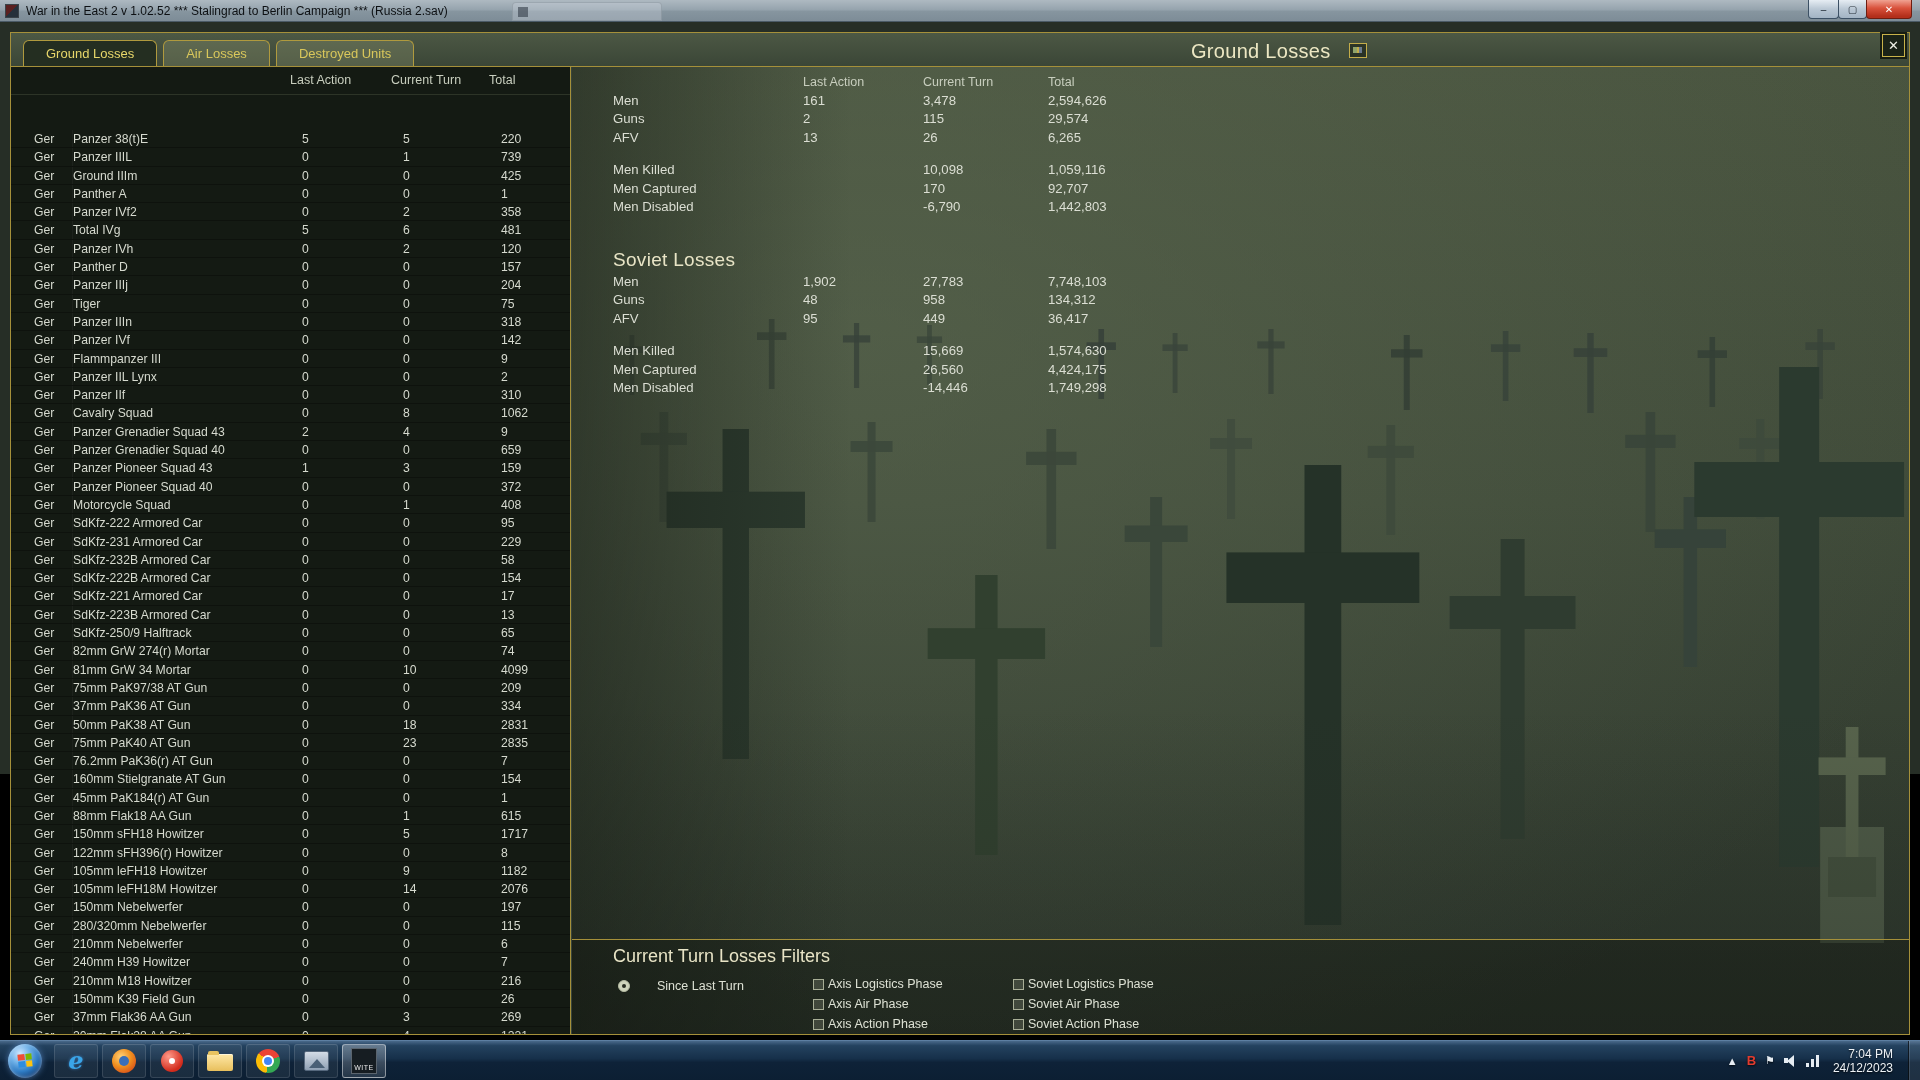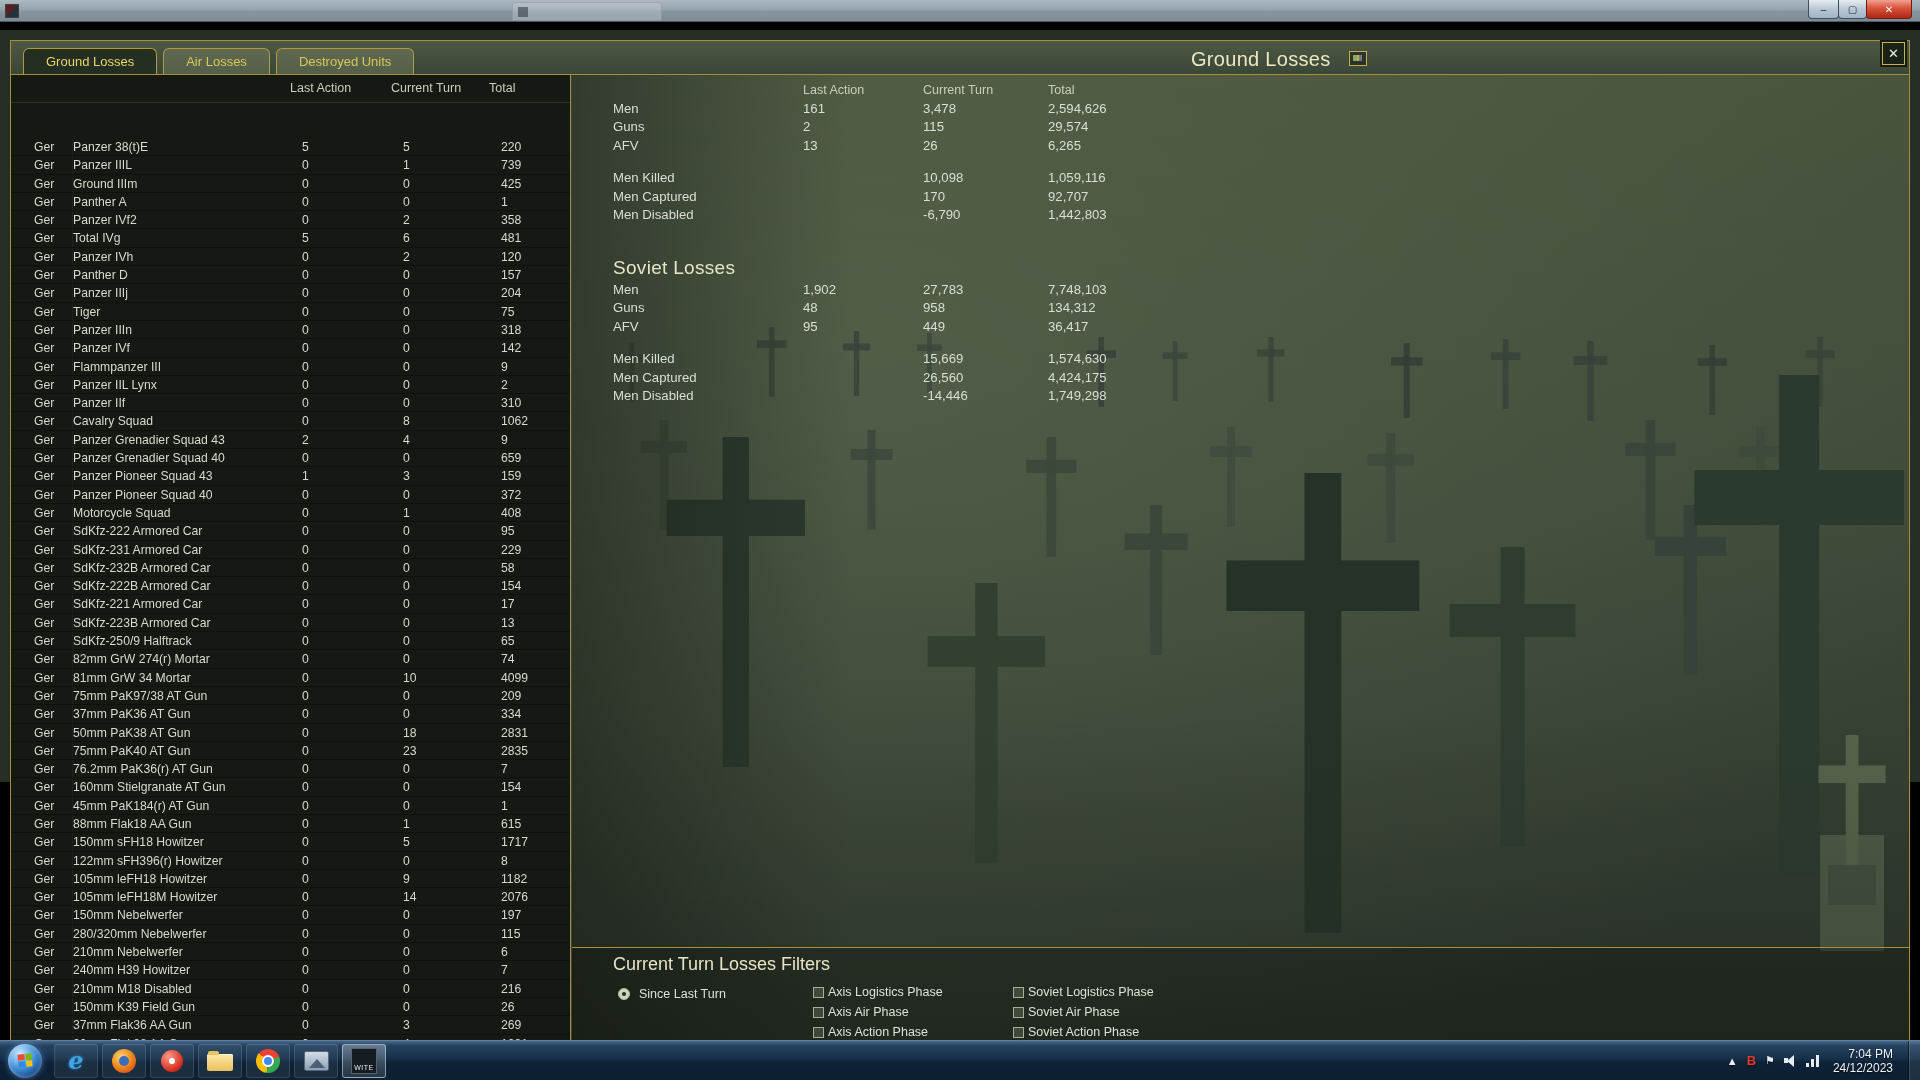--- a/index.html
+++ b/index.html
@@ -18,21 +18,21 @@
   .ghost-tab::after { content:""; position:absolute; left:5px; top:4px; width:10px; height:10px; background:rgba(40,50,60,0.55); }
   .win-btns { position:absolute; right:8px; top:0; display:flex; }
   .win-btn { height:19px; display:flex; align-items:center; justify-content:center;
     border:1px solid #3c5064; border-top:none; margin-left:-1px; font-size:10px; color:#1d2730;
     background:linear-gradient(180deg,#e6edf3,#b9c7d4 50%,#a3b4c4); border-radius:0 0 4px 4px; cursor:pointer; }
   .win-btn.min { width:31px; } .win-btn.max { width:29px; }
   .win-btn.close { width:46px; color:#fff;
     background:linear-gradient(180deg,#f0a292,#d9523c 45%,#b32f1b 90%); border-color:#6e1d10; }
 
   
-  .app { position:absolute; left:0; top:30px; width:1920px; height:752px; background:#262e26; }
+  .app { position:absolute; left:0; top:22px; width:1920px; height:752px; background:#262e26; }
   .frame { position:absolute; left:10px; top:10px; width:1900px; height:1003px;
     border:1px solid #a5903a; background:#38443a; }
 
   
   .tabsbar { position:absolute; left:0; top:0; right:0; height:34px;
     background:linear-gradient(180deg,#4c5844,#3b4637); border-bottom:1px solid #a5903a; }
   .tabs { position:absolute; left:12px; bottom:0; display:flex; gap:6px; }
   .tab { height:26px; padding:0 22px; display:flex; align-items:center; justify-content:center;
     border:1px solid #b09a3e; border-bottom:none; border-radius:6px 6px 0 0;
     background:rgba(150,156,116,0.30); color:#d9c75b; font-size:13px; cursor:pointer; white-space:nowrap; }
@@ -71,21 +71,21 @@
     height:18.5px; line-height:18.5px; font-size:13.2px; color:#dbded3; white-space:nowrap; }
   .srow.head { color:#c8cebe; font-size:12.5px; }
   .sec-title { margin-left:41px; font-size:19px; line-height:26px; color:#e8e4c6; letter-spacing:0.3px; }
   .sec-title.soviet { margin-top:30px; }
   .gap { height:14px; }
 
   
   .filters { position:absolute; left:0; right:0; bottom:0; height:95px; z-index:1;
     border-top:1px solid #a5903a; background:rgba(12,16,10,0.30); }
   .f-title { position:absolute; left:41px; top:6px; font-size:18px; color:#e8e4c6; }
-  .f-radio { position:absolute; left:46px; top:36px; display:flex; align-items:center; gap:9px;
+  .f-radio { position:absolute; left:46px; top:36px; display:flex; align-items:center; gap:27px;
     height:20px; cursor:pointer; }
   .radio { width:12px; height:12px; border-radius:50%; border:1px solid #b4baa2; background:#cfd4bc; position:relative; }
   .radio.on::after { content:""; position:absolute; left:3px; top:3px; width:4px; height:4px; border-radius:50%; background:#262b20; }
   .f-col { position:absolute; top:34px; display:flex; flex-direction:column; }
   .f-col.axis { left:241px; } .f-col.soviet { left:441px; }
   .f-item { display:flex; align-items:center; gap:4px; height:20px; cursor:pointer;text-align:right; }
   .checkbox { width:11px; height:11px; border:1px solid #a8ae96; background:rgba(210,214,190,0.18); }
   .f-label, .f-radio-label { font-size:12.5px; color:#dde1d4; white-space:nowrap; }
 
   
@@ -141,20 +141,21 @@
   .clock { text-align:right; color:#eef2f6; font-size:12px; line-height:14px; padding:0 6px 0 4px;
     text-shadow:0 1px 2px rgba(0,0,0,0.8); cursor:pointer; }
   .show-desktop { width:12px; height:40px; background:rgba(255,255,255,0.08);
     border-left:1px solid rgba(0,0,0,0.65); box-shadow:inset 1px 0 0 rgba(255,255,255,0.15); cursor:pointer; }
 </style>
 </head>
 <body>
 
 <div class="titlebar">
   <span class="tb-appicon"></span>
+  <span class="tb-title">War in the East 2  v 1.02.52     ***    Stalingrad to Berlin Campaign     ***    (Russia 2.sav)</span>
   <div class="ghost-tab"></div>
   <div class="win-btns">
     <div class="win-btn min">
         <span>–</span>
       </div>
     <div class="win-btn max">
         <span>▢</span>
       </div>
     <div class="win-btn close">
         <span>✕</span>
@@ -511,21 +512,21 @@
             </div>
             <div class="trow">
               <span class="c-nat">Ger</span>
               <span class="c-name">240mm H39 Howitzer</span>
               <span class="c-la">0</span>
               <span class="c-ct">0</span>
               <span class="c-total">7</span>
             </div>
             <div class="trow">
               <span class="c-nat">Ger</span>
-              <span class="c-name">210mm M18 Disabled</span>
+              <span class="c-name">210mm M18 Howitzer</span>
               <span class="c-la">0</span>
               <span class="c-ct">0</span>
               <span class="c-total">216</span>
             </div>
             <div class="trow">
               <span class="c-nat">Ger</span>
               <span class="c-name">150mm K39 Field Gun</span>
               <span class="c-la">0</span>
               <span class="c-ct">0</span>
               <span class="c-total">26</span>

